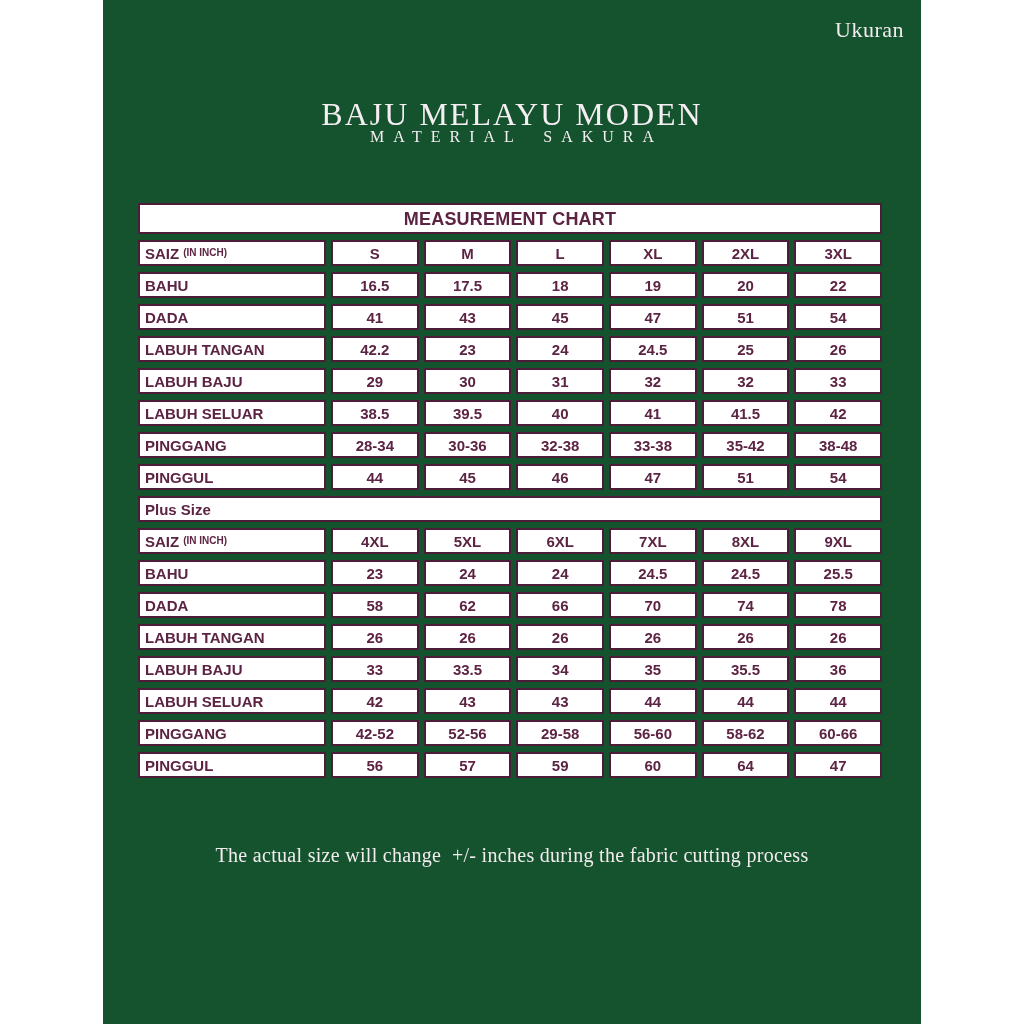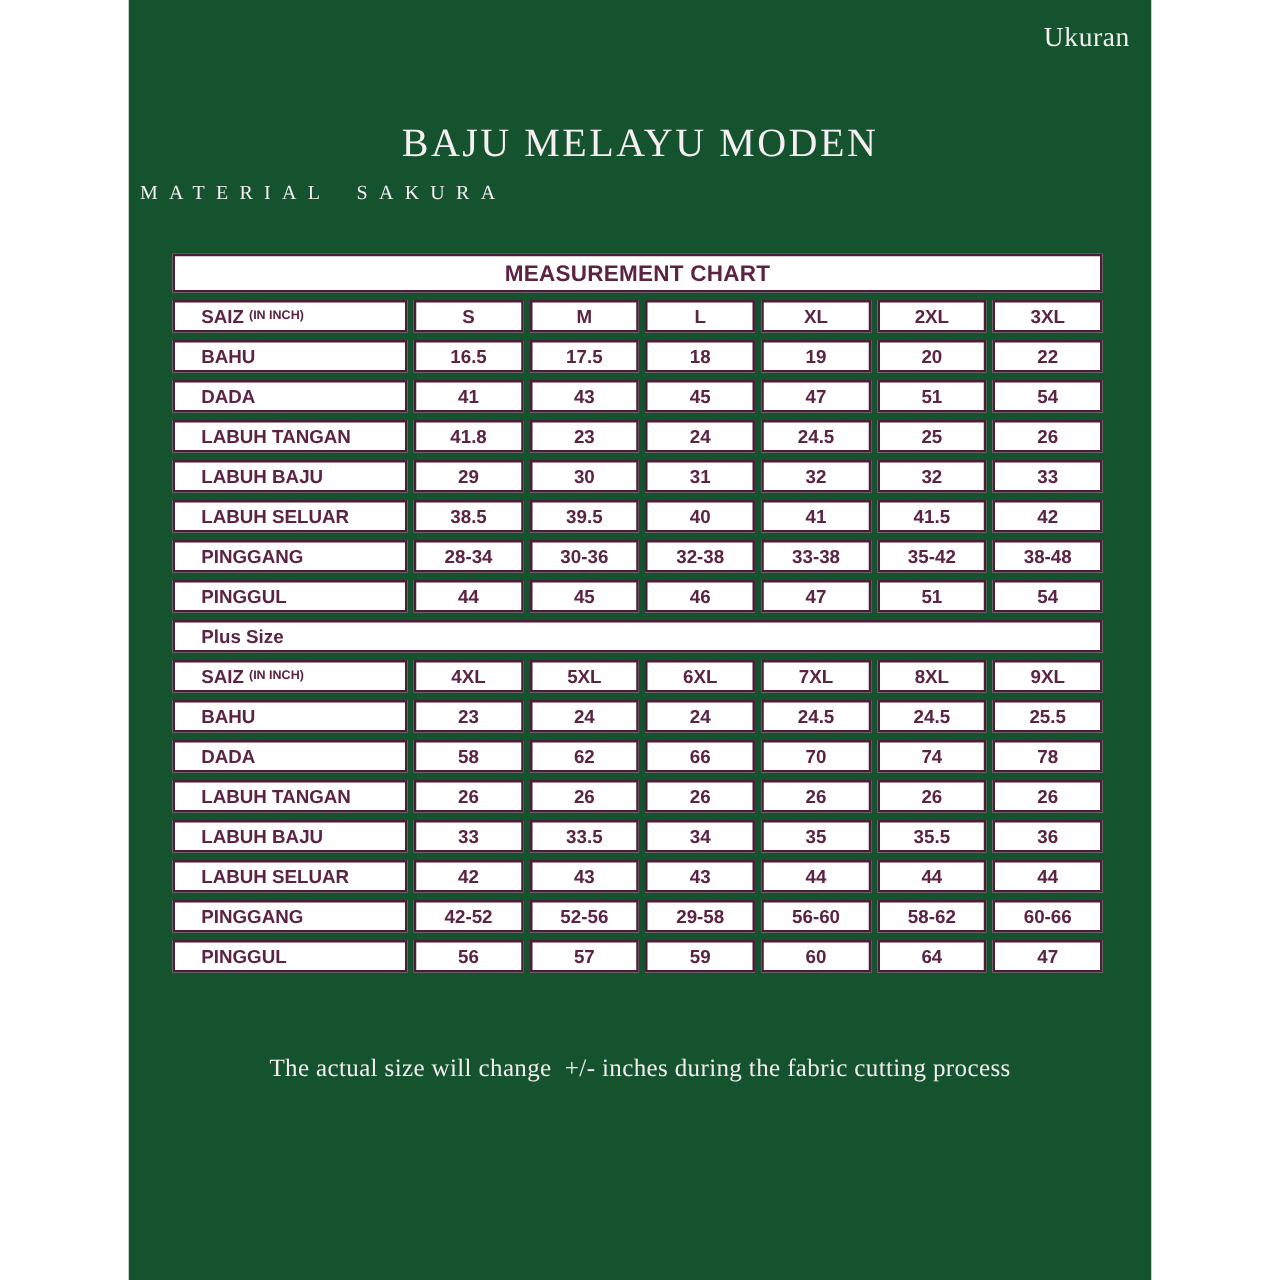--- a/index.html
+++ b/index.html
@@ -15,34 +15,34 @@
     position:absolute;top:17px;right:17px;color:#f3ecef;
     font-family:"Liberation Serif","DejaVu Serif",serif;
     font-size:22px;letter-spacing:0.5px;
   }
   .title{
     position:absolute;top:96px;left:0;width:100%;text-align:center;
     color:#f5eef2;font-family:"Liberation Serif","DejaVu Serif",serif;
     font-weight:normal;font-size:32px;letter-spacing:2px;white-space:nowrap;
   }
   .subtitle{
-    position:absolute;top:146px;left:0;width:100%;
+    position:absolute;top:128px;left:0;width:100%;text-align:center;
     color:#f5eef2;font-family:"Liberation Serif","DejaVu Serif",serif;
     font-size:16px;letter-spacing:9px;word-spacing:8px;white-space:nowrap;
     text-indent:9px; 
   }
   .table-wrap{
     position:absolute;left:35px;top:203px;width:744px;
   }
   .cell{
     background:#ffffff;border:2px solid #4c1c38;box-sizing:border-box;
     height:26px;display:flex;align-items:center;justify-content:center;
     color:#5c2343;font-weight:bold;font-size:15px;line-height:1;
   }
-  .cell.label{justify-content:flex-start;padding-left:21px;}
+  .cell.label{justify-content:flex-start;padding-left:5px;}
   .chart-header .cell{height:31px;font-size:18px;letter-spacing:0.2px;}
   .t-row{
     display:grid;grid-template-columns:188px repeat(6,1fr);
     column-gap:5px;margin-top:6px;
   }
   .full-row{display:grid;grid-template-columns:1fr;margin-top:6px;}
   .unit{font-size:10px;font-weight:bold;margin-left:4px;letter-spacing:0;}
   .footnote{
     position:absolute;top:844px;left:0;width:100%;text-align:center;
     color:#f3ecef;font-family:"Liberation Serif","DejaVu Serif",serif;
@@ -93,21 +93,21 @@
       <div class="cell">41</div>
       <div class="cell">43</div>
       <div class="cell">45</div>
       <div class="cell">47</div>
       <div class="cell">51</div>
       <div class="cell">54</div>
     </div>
 
     <div class="t-row">
       <div class="cell label">LABUH TANGAN</div>
-      <div class="cell">41.8</div>
+      <div class="cell">42.2</div>
       <div class="cell">23</div>
       <div class="cell">24</div>
       <div class="cell">24.5</div>
       <div class="cell">25</div>
       <div class="cell">26</div>
     </div>
 
     <div class="t-row">
       <div class="cell label">LABUH BAJU</div>
       <div class="cell">29</div>

